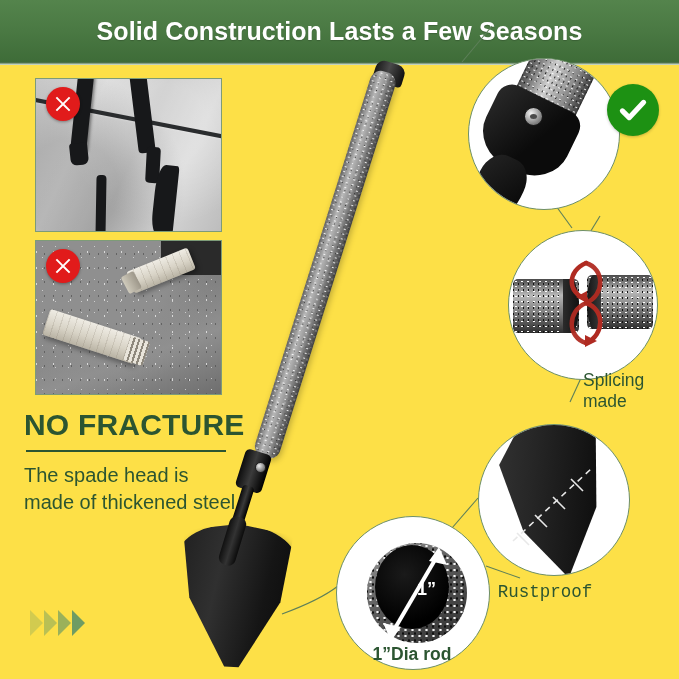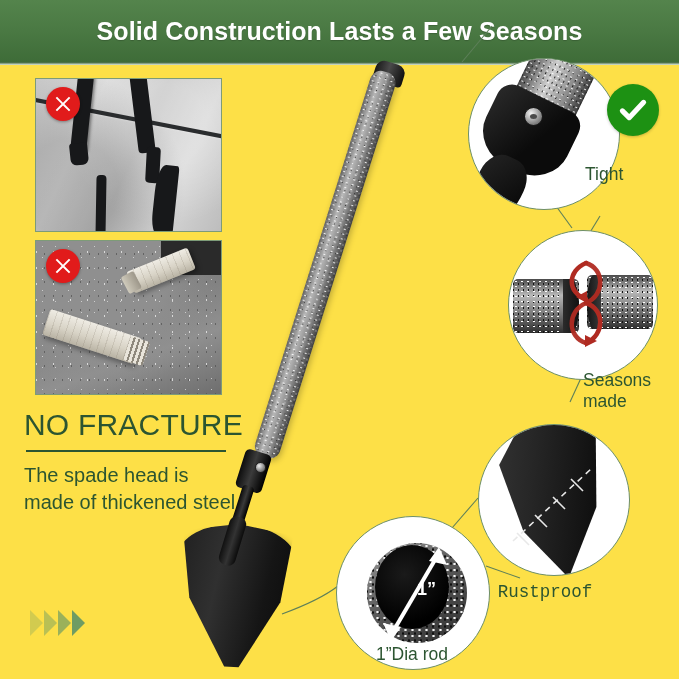--- a/index.html
+++ b/index.html
@@ -89,21 +89,21 @@
   .badge-x svg{width:22px;height:22px;}
 
   
   .badge-check{position:absolute;left:607px;top:84px;width:52px;height:52px;border-radius:50%;
     background:#1d9113;display:flex;align-items:center;justify-content:center;
     box-shadow:0 1px 3px rgba(0,0,0,.22);}
   .badge-check svg{width:34px;height:34px;}
 
   
   .no-fracture{position:absolute;left:24px;top:408px;
-    color:#2c5531;font-size:30px;font-weight:normal;letter-spacing:.2px;}
+    color:#2c5531;font-size:30px;font-weight:bold;letter-spacing:.2px;}
   .divider{position:absolute;left:26px;top:450px;width:200px;height:2px;background:#2c5531;}
   .sub-copy{position:absolute;left:24px;top:462px;width:215px;
     color:#2c5531;font-size:20px;line-height:1.35;font-weight:normal;}
 
   .chevrons{position:absolute;left:30px;top:610px;display:flex;gap:1px;}
   .chev{width:0;height:0;border-top:13px solid transparent;border-bottom:13px solid transparent;
         border-left:13px solid #6f9c63;}
   .chev.c1{opacity:.30}.chev.c2{opacity:.48}.chev.c3{opacity:.70}.chev.c4{opacity:1}
 
   
@@ -202,21 +202,21 @@
     background:radial-gradient(circle at 40% 35%,#1a1a1a,#000 70%);}
   .dia-arrow{position:absolute;left:40px;top:22px;width:86px;height:108px;}
   .dia-label{position:absolute;left:80px;top:62px;color:#fff;font-size:18px;font-weight:bold;}
 
   
   .leaders{position:absolute;left:0;top:0;width:679px;height:679px;pointer-events:none;}
   .lbl{position:absolute;color:#2c5531;font-size:17.5px;line-height:1.18;}
   .lbl-tight{left:585px;top:164px;width:92px;text-align:left;}
   .lbl-splice{left:583px;top:370px;width:92px;}
   .lbl-rust{left:480px;top:582px;width:130px;text-align:center;font-family:Liberation Mono, monospace;}
-  .lbl-dia{left:330px;top:644px;width:164px;text-align:center;}
+  .lbl-dia{left:330px;top:644px;width:164px;text-align:center;font-weight:bold;}
 </style>
 </head>
 <body>
 
 <div id="root">
 
   <div class="header">
     <div class="header-title">Solid Construction Lasts a Few Seasons</div>
   </div>
   <div class="header-rule"></div>
@@ -296,21 +296,20 @@
     <div class="tc-sock"></div>
     <div class="tc-tip"></div>
     <div class="tc-screw"></div>
   </div>
   <div class="badge-check">
     <svg viewBox="0 0 24 24">
       <path d="M4.5 12.6 L9.3 17.4 L19.5 6.6" stroke="#ffffff" stroke-width="3.6" fill="none" stroke-linecap="round" stroke-linejoin="round"></path>
     </svg>
   </div>
   <div class="lbl lbl-tight">
-    <div>Tight</div>
   </div>
 
   <div class="circle c-splice">
     <div class="sp-rod sp-left">
       <div class="speck2"></div>
       <div class="sp-endface"></div>
     </div>
     <div class="sp-rod sp-right">
       <div class="speck2"></div>
       <div class="sp-endface2"></div>
@@ -318,21 +317,21 @@
     <svg class="sp-arrow" viewBox="0 0 42 108">
       <path d="M21 14 C2 22 2 44 21 50" stroke="#b02b22" stroke-width="4.5" fill="none" stroke-linecap="round"></path>
       <path d="M22 42 L22 54 L11 48 Z" fill="#b02b22"></path>
       <path d="M21 54 C40 60 40 86 21 94" stroke="#b02b22" stroke-width="4.5" fill="none" stroke-linecap="round"></path>
       <path d="M20 86 L20 98 L32 92 Z" fill="#b02b22"></path>
       <path d="M21 14 C40 20 40 46 21 54" stroke="#b02b22" stroke-width="4.5" fill="none" stroke-linecap="round" opacity=".95"></path>
       <path d="M21 94 C2 88 2 62 21 54" stroke="#b02b22" stroke-width="4.5" fill="none" stroke-linecap="round" opacity=".95"></path>
     </svg>
   </div>
   <div class="lbl lbl-splice">
-    <div>Seasons</div>
+    <div>Splicing</div>
     <div>made</div>
   </div>
 
   <div class="circle c-rust">
     <div class="rp-blade"></div>
     <svg class="rp-dash" viewBox="0 0 100 100">
       <path d="M6 86 L84 14" stroke="#e8e8e8" stroke-width="1.6" fill="none" stroke-dasharray="6 5"></path>
       <path d="M10 78 L22 90" stroke="#e8e8e8" stroke-width="1.6"></path>
       <path d="M28 60 L40 72" stroke="#e8e8e8" stroke-width="1.6"></path>
       <path d="M46 42 L58 54" stroke="#e8e8e8" stroke-width="1.6"></path>

